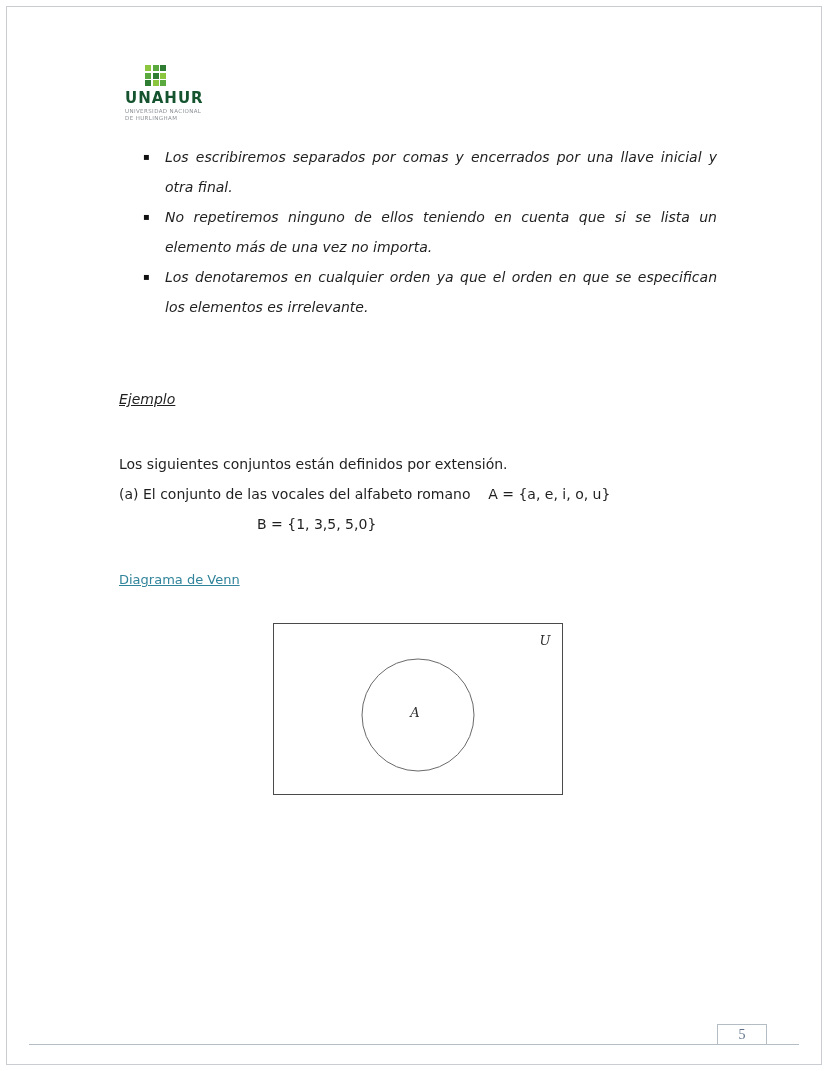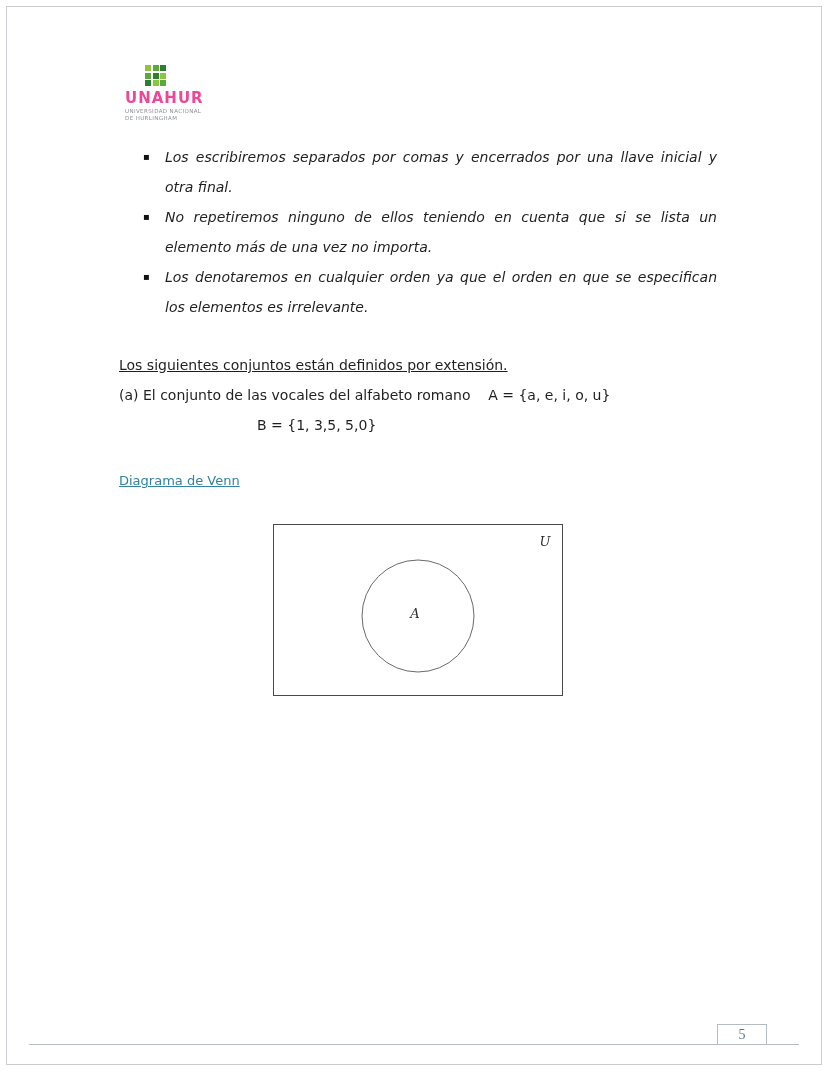--- a/index.html
+++ b/index.html
@@ -24,37 +24,37 @@
   .logo{margin:58px 0 0 118px;width:110px;}
   .logo-grid{
     display:grid;grid-template-columns:repeat(3,6px);grid-auto-rows:6px;
     gap:1.5px;margin-left:20px;margin-bottom:3px;
   }
   .sq{display:block;width:6px;height:6px;}
   .g1{background:var(--logo-green-mid);}
   .g2{background:var(--logo-green-dark);}
   .g3{background:var(--logo-green-light);}
   .logo-name{
-    font-size:15px;font-weight:bold;color:#ec4899;letter-spacing:1px;
+    font-size:15px;font-weight:bold;color:#14532d;letter-spacing:1px;
   }
   .logo-sub{margin-top:1px;}
   .logo-sub span{
     display:block;font-size:5.5px;letter-spacing:0.4px;color:#8a8f94;line-height:7px;
   }
   
   .content{padding:0 104px 0 112px;font-size:14px;line-height:30px;}
   .bullets{list-style:none;margin-top:20px;}
   .bullets li{display:flex;padding-left:24px;margin-bottom:0;}
   .marker{width:22px;flex:0 0 22px;font-size:10px;line-height:30px;color:#111;}
   .btext{flex:1;text-align:justify;font-style:italic;}
   .ejemplo{
     margin-top:62px;font-size:14px;font-weight:normal;font-style:italic;
     text-decoration:underline;
   }
-  .p-intro{margin-top:28px;text-decoration:underline;}
+  .p-intro{margin-top:35px;}
   .prewrap{white-space:pre-wrap;}
   .p-just{text-align:justify;}
   .set-b{padding-left:138px;}
   .venn-heading{
     margin-top:26px;font-size:13px;font-weight:normal;
     color:var(--heading-link);text-decoration:underline;cursor:pointer;
   }
   .venn-fig{width:290px;margin:28px auto 0;}
   .venn-fig svg{display:block;}
   
@@ -104,20 +104,21 @@
       <li>
         <span class="marker">▪</span>
         <span class="btext">No repetiremos ninguno de ellos teniendo en cuenta que si se lista un elemento más de una vez no importa.</span>
       </li>
       <li>
         <span class="marker">▪</span>
         <span class="btext">Los denotaremos en cualquier orden ya que el orden en que se especifican los elementos es irrelevante.</span>
       </li>
     </ul>
 
+    <h3 class="ejemplo">Ejemplo</h3>
 
     <p class="p-intro">Los siguientes conjuntos están definidos por extensión.</p>
     <p class="prewrap">(a) El conjunto de las vocales del alfabeto romano    A = {a, e, i, o, u}</p>
     <p class="set-b">B = {1, 3,5, 5,0}</p>
 
     <h3 class="venn-heading">Diagrama de Venn</h3>
 
     <figure class="venn-fig">
       <svg width="290" height="172" viewBox="0 0 290 172">
         <rect x="0.5" y="0.5" width="289" height="171" fill="#ffffff" stroke="#4a4a4a" stroke-width="1"></rect>

